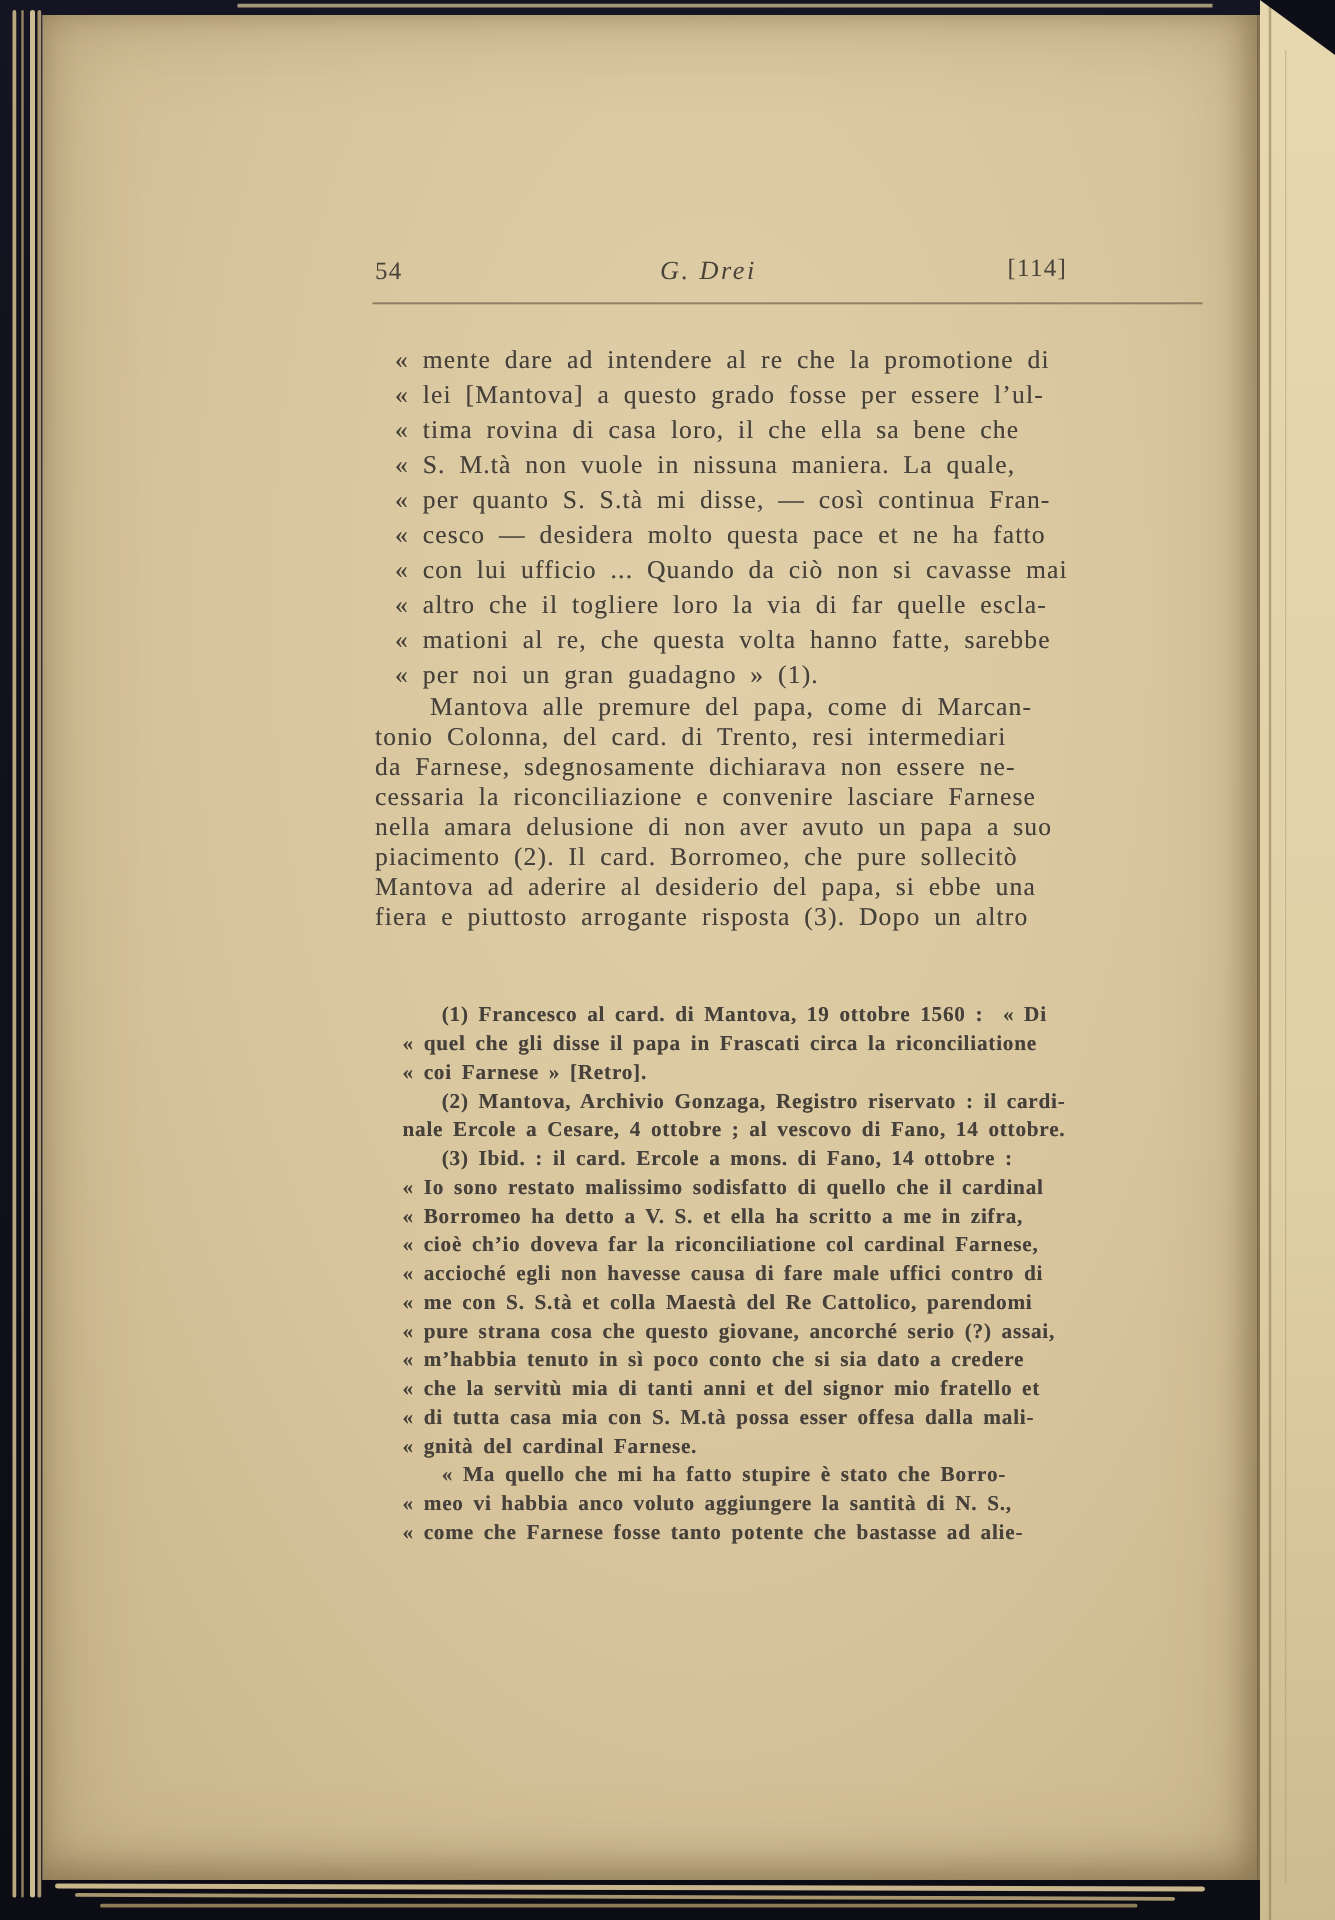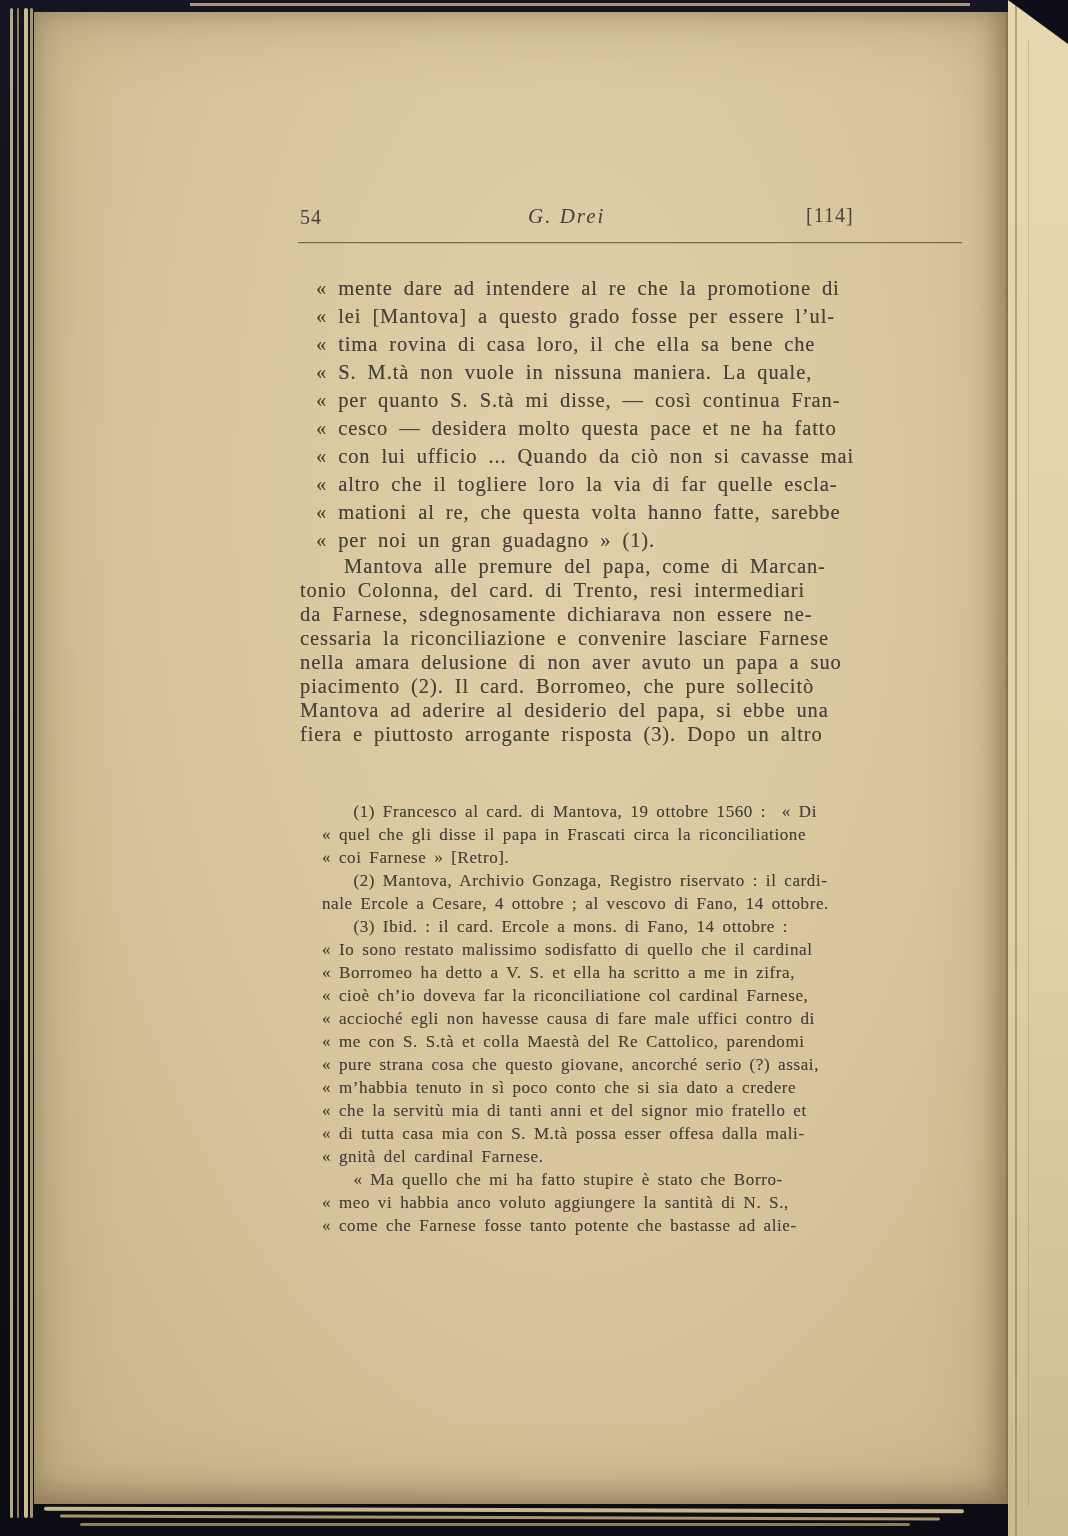--- a/index.html
+++ b/index.html
@@ -45,21 +45,21 @@
   .header .rtitle{position:absolute;left:228px;top:0;font-style:italic;letter-spacing:2px;font-size:21px;}
   .header .cref{position:absolute;left:506px;top:0;letter-spacing:1px;}
   .rule{position:absolute;left:264px;top:230px;width:664px;height:1px;background:rgba(85,72,52,.75);box-shadow:0 1px 0 rgba(85,72,52,.18);}
   
   .txt{
     position:absolute;color:#46403a;white-space:pre;
     text-shadow:0 0 .4px rgba(70,60,50,.45);
   }
   .quote{left:266px;top:262px;font-size:20.5px;line-height:28px;letter-spacing:.9px;word-spacing:5px;margin-left:16px;}
   .para{left:266px;top:542px;font-size:20.5px;line-height:24px;letter-spacing:.9px;word-spacing:5px;}
-  .notes{left:288px;top:788px;font-size:17px;line-height:23px;letter-spacing:.6px;word-spacing:3px;}
+  .notes{left:288px;top:788px;font-size:17px;line-height:23px;letter-spacing:.6px;word-spacing:3px;font-weight:bold;}
 </style>
 </head>
 <body>
 
 <div class="scan">
 
   <i class="edge-v a"></i>
   <i class="edge-v b"></i>
   <i class="edge-v c"></i>
   <i class="edge-v d"></i>

